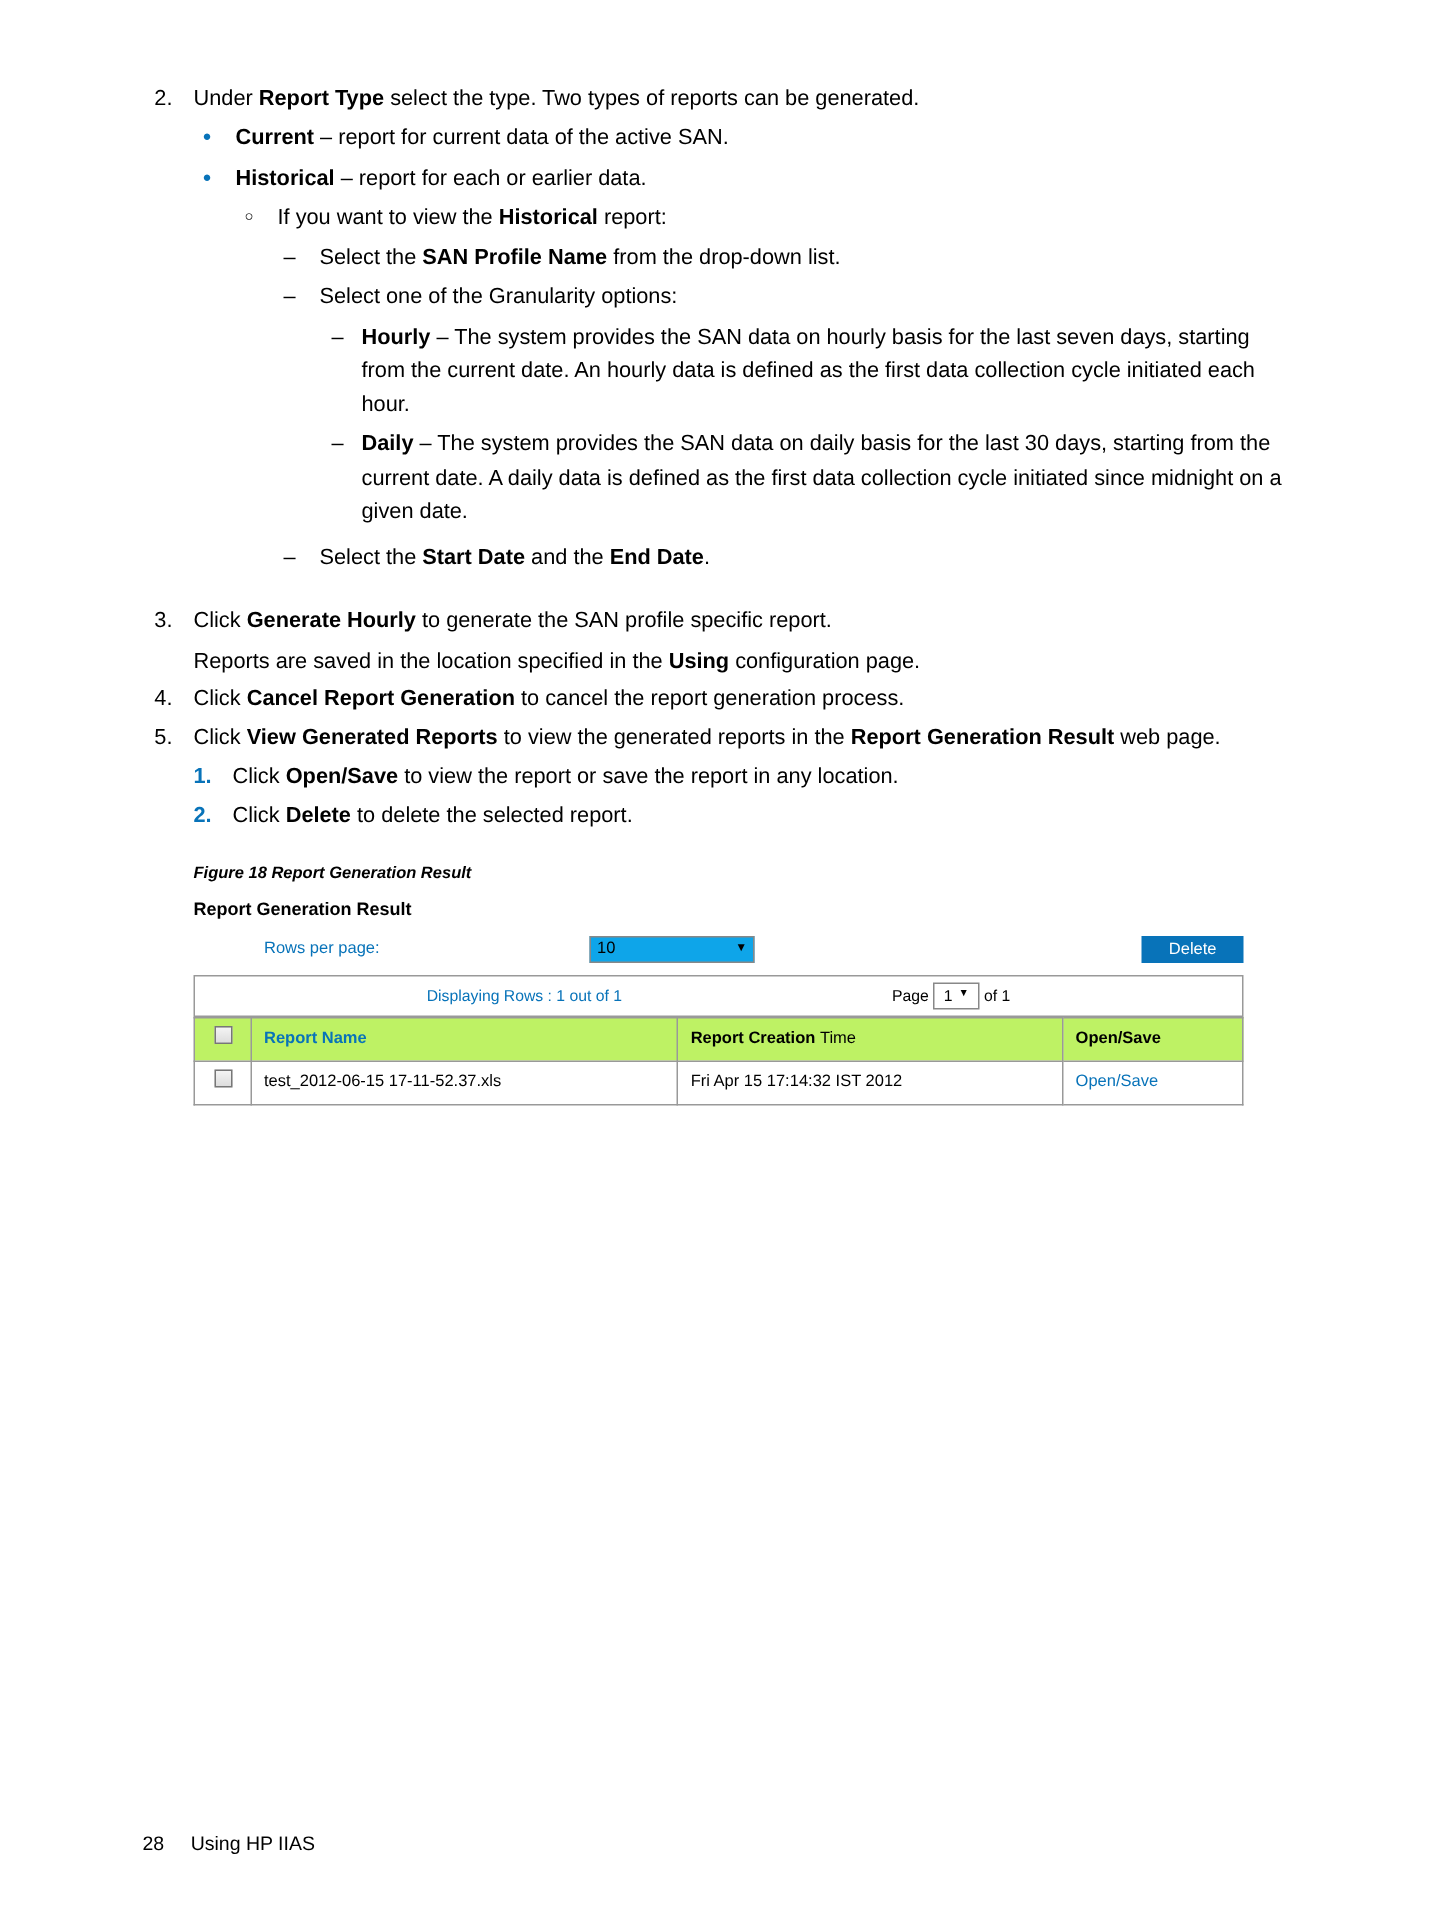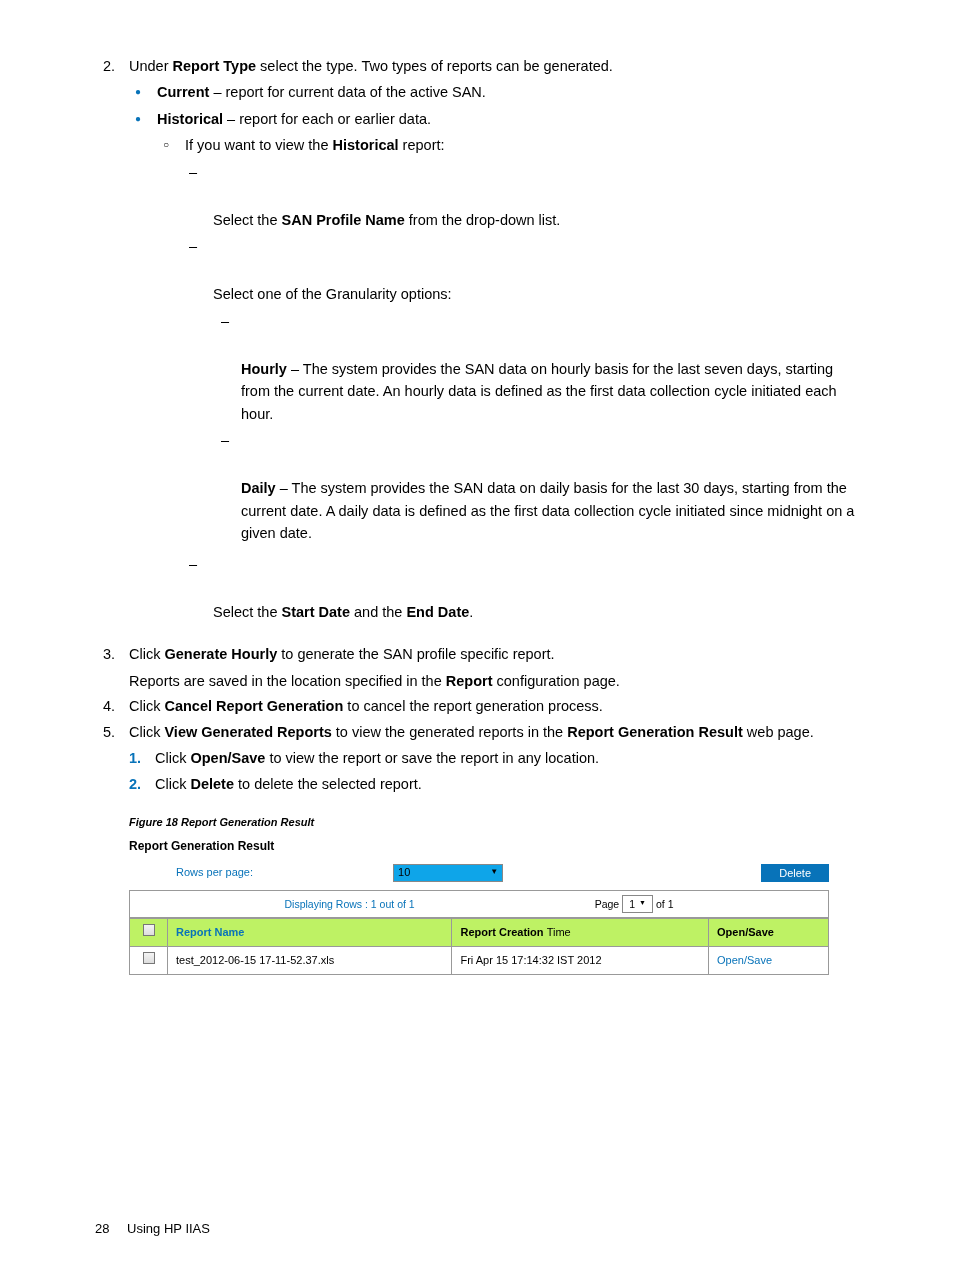--- a/index.html
+++ b/index.html
@@ -20,21 +20,21 @@
   .bullets > li { display: flex; margin-bottom: 4px; }
   .bullets > li > .dot { width: 24px; flex-shrink: 0; padding-left: 6px; color: #0873b9; font-size: 10px; padding-top: 3px; }
   .bullets > li > .content { flex: 1; margin-left: 4px; }
   .circ-list { list-style: none; margin-top: 4px; }
   .circ-list > li { display: flex; margin-bottom: 4px; }
   .circ-list > li > .circ { width: 24px; flex-shrink: 0; padding-left: 6px; font-size: 10px; padding-top: 3px; }
   .circ-list > li > .content { flex: 1; margin-left: 4px; }
   .dash-list { list-style: none; margin-top: 4px; }
   .dash-list > li { display: flex; margin-bottom: 4px; }
   .dash-list > li > .dash { width: 24px; flex-shrink: 0; padding-left: 4px; }
-  .dash-list > li > .content { flex: 1; margin-left: 4px; margin-top: 48px; }
+  .dash-list > li > .content { flex: 1; margin-left: 4px; }
   .dash-list.nested > li > .dash { padding-left: 8px; }
   .sub-ol { list-style: none; margin-top: 4px; }
   .sub-ol > li { display: flex; margin-bottom: 4px; }
   .sub-ol > li > .num { width: 26px; flex-shrink: 0; color: #0873b9; font-weight: bold; }
   .sub-ol > li > .content { flex: 1; }
   b { font-weight: bold; }
   .fig-caption { color: #000000; font-weight: bold; font-size: 11px; margin-top: 14px; margin-bottom: 6px; margin-left: 34px; font-style: italic; }
   .screenshot-wrap { margin-left: 34px; width: 700px; font-size: 11px; position: relative; }
   .ss-title { font-weight: bold; color: #000; font-size: 12px; margin-bottom: 8px; }
   .ss-controls { display: flex; align-items: center; margin-bottom: 8px; }
@@ -119,21 +119,21 @@
         </li>
       </ul>
     </div>
   </li>
 
   <li style="margin-top:8px;">
     <div class="num">3.</div>
     <div class="content">
       <div><span>Click </span><b>Generate Hourly</b><span> to generate the SAN profile specific report.</span></div>
       <div class="para-gap"></div>
-      <div><span>Reports are saved in the location specified in the </span><b>Report</b><span> configuration page.</span></div>
+      <div><span>Reports are saved in the location specified in the </span><b>Using</b><span> configuration page.</span></div>
     </div>
   </li>
 
   <li>
     <div class="num">4.</div>
     <div class="content"><span>Click </span><b>Cancel Report Generation</b><span> to cancel the report generation process.</span></div>
   </li>
 
   <li>
     <div class="num">5.</div>

